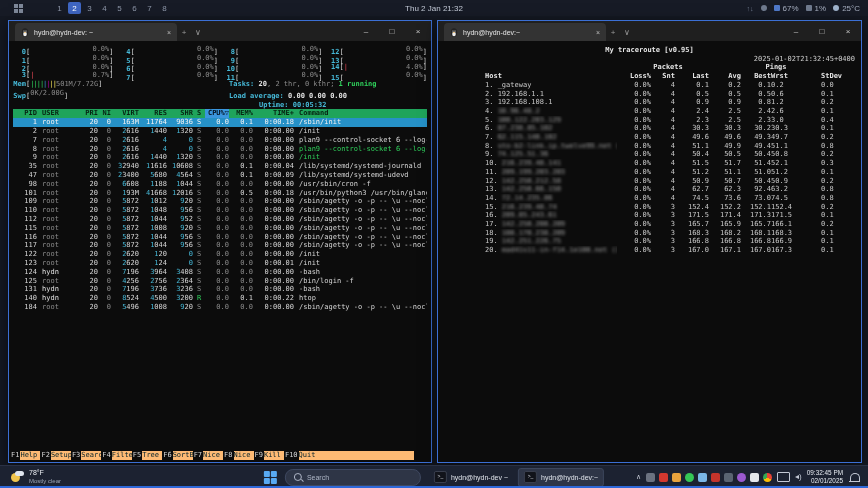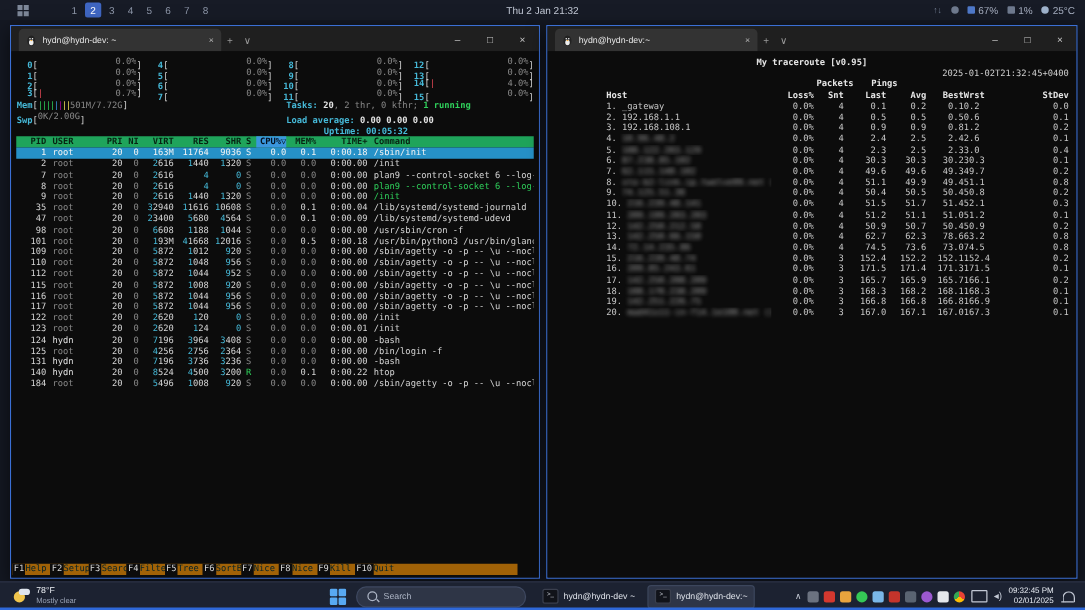--- a/index.html
+++ b/index.html
@@ -68,47 +68,47 @@
   .c-cmd{flex:1;padding-left:5px;overflow:hidden;}
   .prow .c-pid{color:#d6d6d6;} .prow .c-user.u-root{color:#8a8a8a;} .prow .c-user.u-hydn{color:#e2e2e2;}
   .prow .c-pri{color:#d6d6d6;} .prow .c-ni{color:#8a8a8a;}
   .prow .mem-col{color:#d6d6d6;} .prow .mem-col::first-letter{color:#46b9d8;}
   .prow .c-s{color:#8a8a8a;} .prow .c-s.run{color:#2fd05b;}
   .prow .c-cpu,.prow .c-mem{color:#8a8a8a;} .prow .c-mem.hot{color:#d6d6d6;}
   .prow .c-time{color:#d6d6d6;} .prow .c-cmd{color:#d6d6d6;}
   .prow .c-cmd.cmd-green{color:#2fd05b;}
   .prow.sel{background:#2691c7;}
   .prow.sel *{color:#f4f4f4 !important;} .prow.sel .mem-col::first-letter{color:#f4f4f4;}
-  .fnbar{position:absolute;left:1px;right:17px;bottom:2px;background:#a16207;display:flex;height:8.8px;}
+  .fnbar{position:absolute;left:1px;right:17px;bottom:2px;background:#fdba74;display:flex;height:8.8px;}
   .fk{display:flex;flex:none;}
   .fk-key{background:#0c0c0c;color:#d6d6d6;padding:0 1px;}
   .fk-label{color:#03222a;width:20px;overflow:hidden;}
 
   
   .mtr{padding:5px 6px 0 6px;line-height:8.7px;}
   .mtr-title{text-align:center;color:#e6e6e6;font-weight:bold;}
   .mtr-src{display:flex;}
   .mtr-src .src-left{white-space:pre;}
   .mtr-src .ts{margin-left:auto;color:#cfcfcf;}
   .redact{filter:blur(1.7px);opacity:.8;}
   .mtr-keys{white-space:pre;color:#cfcfcf;}
   .mtr-group{display:flex;color:#e6e6e6;font-weight:bold;}
   .mtr-group .g-sp{flex:1;}
   .g-packets{width:58px;text-align:center;flex:none;}
-  .g-pings{width:158px;text-align:left;flex:none;}
+  .g-pings{width:158px;text-align:center;flex:none;}
   .hop,.mtr-cols{display:flex;white-space:pre;}
   .mtr-cols{color:#e6e6e6;font-weight:bold;}
   .m-host{flex:1;overflow:hidden;padding-left:41px;}
   .m-loss{width:34px;text-align:right;flex:none;}
   .m-snt{width:24px;text-align:right;flex:none;}
   .m-last{width:34px;text-align:right;flex:none;}
   .m-avg{width:32px;text-align:right;flex:none;}
   .m-best{width:30px;text-align:right;flex:none;}
   .m-wrst{width:30px;flex:none;}
-  .m-std{width:34px;text-align:right;flex:none;padding-left:20px;}
+  .m-std{width:34px;flex:none;padding-left:20px;}
   .hop{color:#c8c8c8;}
 
   
   .taskbar{position:absolute;left:0;bottom:0;width:868px;height:23px;background:#1c2231;
            border-top:1px solid #2a3144;display:flex;align-items:center;box-sizing:border-box;}
   .tb-accent{position:absolute;left:0;bottom:0;width:868px;height:2px;background:#2e68d9;}
   .weather{display:flex;align-items:center;gap:5px;padding-left:10px;}
   .weather-icon{width:14px;height:14px;position:relative;}
   .weather-icon .moon{position:absolute;width:9px;height:9px;border-radius:50%;background:#f0c44c;left:1px;top:3px;}
   .weather-icon .cloud{position:absolute;width:9px;height:5px;border-radius:4px;background:#dfe5ee;right:0;top:1px;}
@@ -512,21 +512,21 @@
           <div class="hop"><span class="m-host">3. <span>192.168.108.1</span></span><span class="m-loss">0.0%</span><span class="m-snt">4</span><span class="m-last">0.9</span><span class="m-avg">0.9</span><span class="m-best">0.8</span><span class="m-wrst">1.2</span><span class="m-std">0.2</span></div>
           <div class="hop"><span class="m-host">4. <span class="redact">10.96.48.2</span></span><span class="m-loss">0.0%</span><span class="m-snt">4</span><span class="m-last">2.4</span><span class="m-avg">2.5</span><span class="m-best">2.4</span><span class="m-wrst">2.6</span><span class="m-std">0.1</span></div>
           <div class="hop"><span class="m-host">5. <span class="redact">100.122.203.129</span></span><span class="m-loss">0.0%</span><span class="m-snt">4</span><span class="m-last">2.3</span><span class="m-avg">2.5</span><span class="m-best">2.3</span><span class="m-wrst">3.0</span><span class="m-std">0.4</span></div>
           <div class="hop"><span class="m-host">6. <span class="redact">87.238.85.102</span></span><span class="m-loss">0.0%</span><span class="m-snt">4</span><span class="m-last">30.3</span><span class="m-avg">30.3</span><span class="m-best">30.2</span><span class="m-wrst">30.3</span><span class="m-std">0.1</span></div>
           <div class="hop"><span class="m-host">7. <span class="redact">62.115.140.102</span></span><span class="m-loss">0.0%</span><span class="m-snt">4</span><span class="m-last">49.6</span><span class="m-avg">49.6</span><span class="m-best">49.3</span><span class="m-wrst">49.7</span><span class="m-std">0.2</span></div>
           <div class="hop"><span class="m-host">8. <span class="redact">sto-b2-link.ip.twelve99.net (62.115.123.12)</span></span><span class="m-loss">0.0%</span><span class="m-snt">4</span><span class="m-last">51.1</span><span class="m-avg">49.9</span><span class="m-best">49.4</span><span class="m-wrst">51.1</span><span class="m-std">0.8</span></div>
           <div class="hop"><span class="m-host">9. <span class="redact">74.125.51.36</span></span><span class="m-loss">0.0%</span><span class="m-snt">4</span><span class="m-last">50.4</span><span class="m-avg">50.5</span><span class="m-best">50.4</span><span class="m-wrst">50.8</span><span class="m-std">0.2</span></div>
           <div class="hop"><span class="m-host">10. <span class="redact">216.239.48.141</span></span><span class="m-loss">0.0%</span><span class="m-snt">4</span><span class="m-last">51.5</span><span class="m-avg">51.7</span><span class="m-best">51.4</span><span class="m-wrst">52.1</span><span class="m-std">0.3</span></div>
           <div class="hop"><span class="m-host">11. <span class="redact">209.199.203.203</span></span><span class="m-loss">0.0%</span><span class="m-snt">4</span><span class="m-last">51.2</span><span class="m-avg">51.1</span><span class="m-best">51.0</span><span class="m-wrst">51.2</span><span class="m-std">0.1</span></div>
           <div class="hop"><span class="m-host">12. <span class="redact">142.250.212.58</span></span><span class="m-loss">0.0%</span><span class="m-snt">4</span><span class="m-last">50.9</span><span class="m-avg">50.7</span><span class="m-best">50.4</span><span class="m-wrst">50.9</span><span class="m-std">0.2</span></div>
-          <div class="hop"><span class="m-host">13. <span class="redact">142.250.66.150</span></span><span class="m-loss">0.0%</span><span class="m-snt">4</span><span class="m-last">62.7</span><span class="m-avg">62.3</span><span class="m-best">78.6</span><span class="m-wrst">63.2</span><span class="m-std">0.8</span></div>
+          <div class="hop"><span class="m-host">13. <span class="redact">142.250.66.150</span></span><span class="m-loss">0.0%</span><span class="m-snt">4</span><span class="m-last">62.7</span><span class="m-avg">62.3</span><span class="m-best">92.4</span><span class="m-wrst">63.2</span><span class="m-std">0.8</span></div>
           <div class="hop"><span class="m-host">14. <span class="redact">72.14.235.86</span></span><span class="m-loss">0.0%</span><span class="m-snt">4</span><span class="m-last">74.5</span><span class="m-avg">73.6</span><span class="m-best">73.0</span><span class="m-wrst">74.5</span><span class="m-std">0.8</span></div>
           <div class="hop"><span class="m-host">15. <span class="redact">216.239.48.74</span></span><span class="m-loss">0.0%</span><span class="m-snt">3</span><span class="m-last">152.4</span><span class="m-avg">152.2</span><span class="m-best">152.1</span><span class="m-wrst">152.4</span><span class="m-std">0.2</span></div>
           <div class="hop"><span class="m-host">16. <span class="redact">209.85.243.61</span></span><span class="m-loss">0.0%</span><span class="m-snt">3</span><span class="m-last">171.5</span><span class="m-avg">171.4</span><span class="m-best">171.3</span><span class="m-wrst">171.5</span><span class="m-std">0.1</span></div>
           <div class="hop"><span class="m-host">17. <span class="redact">142.250.208.209</span></span><span class="m-loss">0.0%</span><span class="m-snt">3</span><span class="m-last">165.7</span><span class="m-avg">165.9</span><span class="m-best">165.7</span><span class="m-wrst">166.1</span><span class="m-std">0.2</span></div>
           <div class="hop"><span class="m-host">18. <span class="redact">108.170.238.209</span></span><span class="m-loss">0.0%</span><span class="m-snt">3</span><span class="m-last">168.3</span><span class="m-avg">168.2</span><span class="m-best">168.1</span><span class="m-wrst">168.3</span><span class="m-std">0.1</span></div>
           <div class="hop"><span class="m-host">19. <span class="redact">142.251.226.75</span></span><span class="m-loss">0.0%</span><span class="m-snt">3</span><span class="m-last">166.8</span><span class="m-avg">166.8</span><span class="m-best">166.8</span><span class="m-wrst">166.9</span><span class="m-std">0.1</span></div>
           <div class="hop"><span class="m-host">20. <span class="redact">mad41s11-in-f14.1e100.net (142.250.74.174)</span></span><span class="m-loss">0.0%</span><span class="m-snt">3</span><span class="m-last">167.0</span><span class="m-avg">167.1</span><span class="m-best">167.0</span><span class="m-wrst">167.3</span><span class="m-std">0.1</span></div>
         </div>
     </div>
   </div>

